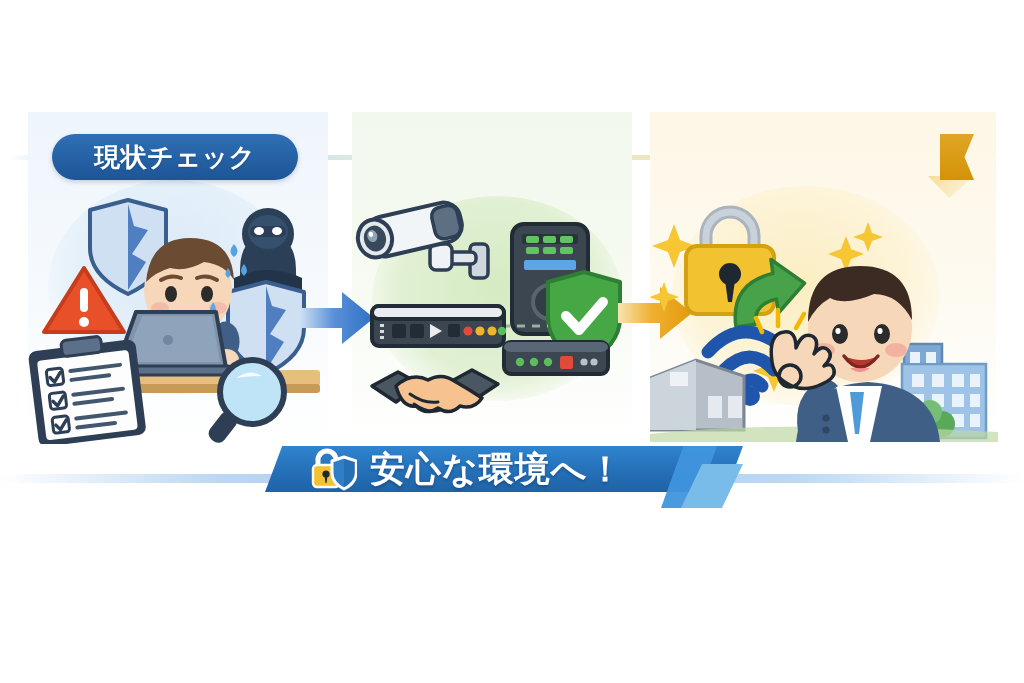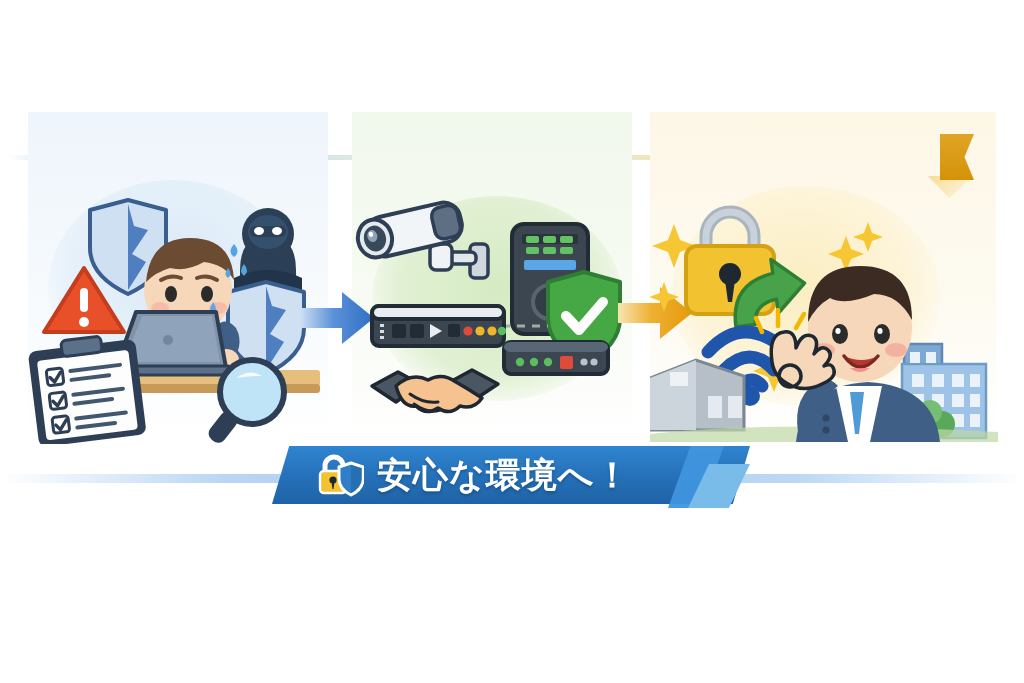--- a/index.html
+++ b/index.html
@@ -52,21 +52,21 @@
   #connector-0{left:8px;width:58px;background:linear-gradient(90deg,rgba(210,228,244,0),#cfe0f0);}
 
   
   .flow-arrow{position:absolute;width:74px;height:56px;}
   #arrow-1{left:300px;top:290px;}
   #arrow-2{left:618px;top:285px;}
 
   
   #ribbon-line{position:absolute;left:0;top:474px;width:1024px;height:9px;
      background:linear-gradient(90deg,rgba(190,217,243,0) 0%,#b9d6f2 22%,#a9cdee 50%,#bcd9f3 78%,rgba(190,217,243,0) 100%);}
-  #bottom-ribbon{position:absolute;left:272px;top:446px;width:478px;height:58px;}
+  #bottom-ribbon{position:absolute;left:265px;top:446px;width:478px;height:46px;}
   #ribbon-body{position:absolute;inset:0;
      background:linear-gradient(180deg,#2f84cf 0%,#2570b8 55%,#1f63a6 100%);
      clip-path:polygon(3.6% 0,100% 0,96.4% 100%,0 100%);
      box-shadow:0 3px 7px rgba(25,70,120,.25);}
   #ribbon-accent-a{position:absolute;right:26px;top:0;width:56px;height:62px;
      background:#3f95dd;clip-path:polygon(40% 0,100% 0,60% 100%,0 100%);opacity:.95;}
   #ribbon-accent-b{position:absolute;right:0;top:18px;width:62px;height:44px;
      background:#79bcea;clip-path:polygon(34% 0,100% 0,66% 100%,0 100%);}
   #ribbon-text{position:absolute;inset:0;display:flex;align-items:center;gap:13px;
      padding-left:46px;color:#fff;font-size:35px;font-weight:bold;
@@ -392,20 +392,23 @@
         <circle cx="140" cy="190" r="11" fill="none" stroke="#1f2831" stroke-width="3.5"></circle>
       </g>
       <g stroke="#f3b700" stroke-width="4.5" stroke-linecap="round">
         <path d="M112 146 l-6-14"></path>
           <path d="M128 140 l0-16"></path>
           <path d="M146 142 l8-14"></path>
       </g>
     </g>
   </svg>
 
+  <div class="banner" id="banner-1">
+    <span>現状チェック</span>
+  </div>
 
 
   <div id="banner-3-shadow"></div>
   <div id="banner-3-tail"></div>
 
   <div id="ribbon-line"></div>
   <div id="bottom-ribbon">
     <div id="ribbon-body"></div>
     <div id="ribbon-accent-a"></div>
     <div id="ribbon-accent-b"></div>

